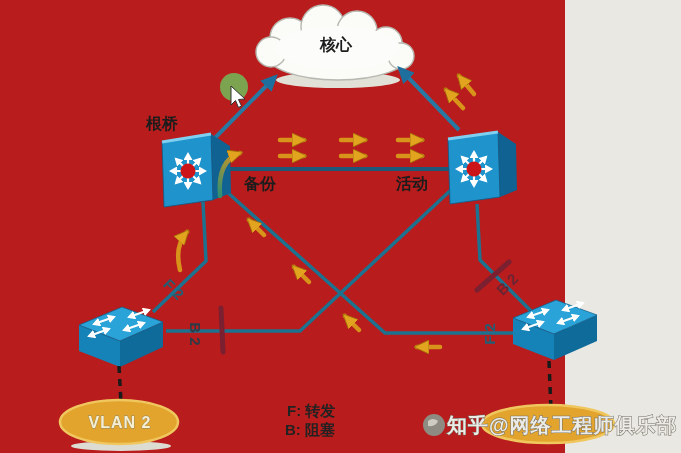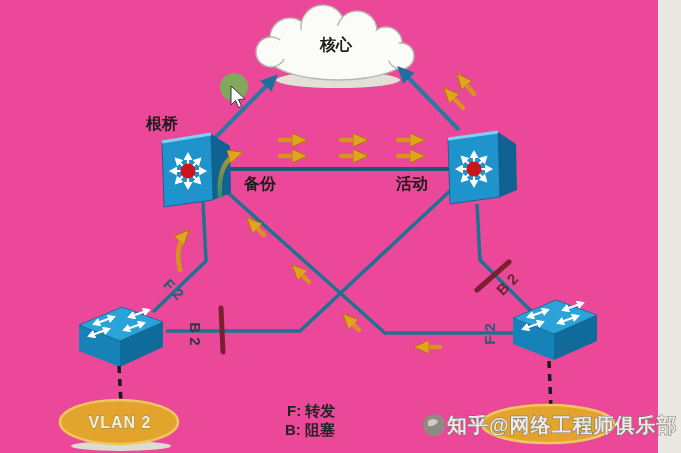--- a/index.html
+++ b/index.html
@@ -1,21 +1,21 @@
 <!DOCTYPE html>
 <html><head>
 <meta charset="utf-8">
 <style>
   html,body{margin:0;padding:0;}
   body{
     width:681px;height:453px;overflow:hidden;
     font-family:"Liberation Sans","DejaVu Sans",sans-serif;
     background:#e9e8e2;
   }
-  #stage{position:relative;width:658px;height:453px;background:#ec4899;}
+  #stage{position:relative;width:565px;height:453px;background:#b91c1c;}
   #stage svg{position:absolute;inset:0;display:block;}
   text{font-family:"Liberation Sans","DejaVu Sans",sans-serif;}
   .zh-label{font-size:16px;font-weight:bold;fill:#1c1c1c;}
   .port-label{font-size:15px;font-weight:bold;}
   .legend-label{font-size:15px;font-weight:bold;fill:#222;}
 </style>
 </head>
 <body>
 
 <div id="stage">

